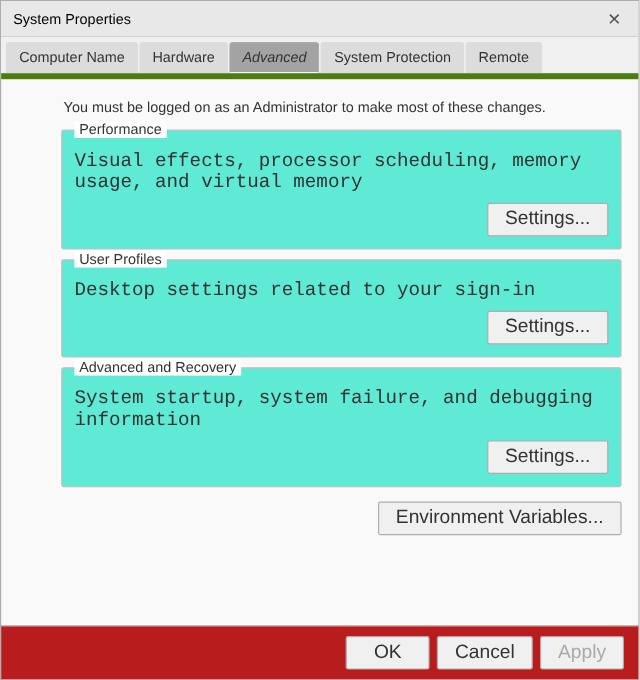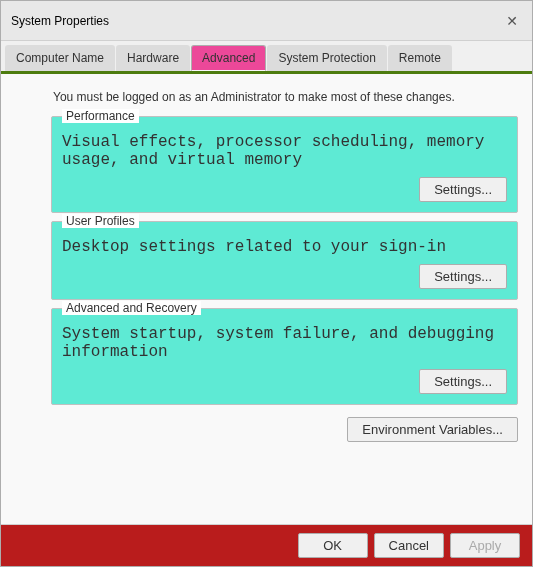--- a/index.html
+++ b/index.html
@@ -28,21 +28,21 @@
       flex-direction: column;
     }
 
     .title-bar {
       background: #e8e8e8;
       padding: 8px 10px;
       display: flex;
       align-items: center;
       justify-content: space-between;
       border-bottom: 1px solid #d0d0d0;
-      height: 40px;
+      height: 30px;
     }
 
     .title-bar-text {
       font-size: 12px;
       color: #000;
     }
 
     .close-btn {
       width: 20px;
       height: 20px;
@@ -51,43 +51,44 @@
       justify-content: center;
       cursor: pointer;
       font-size: 14px;
       color: #555;
     }
 
     .tab-bar {
       background: #f0f0f0;
       display: flex;
       align-items: flex-end;
-      border-bottom: 3px solid #4d7c0f;
+      border-bottom: 5px solid #4d7c0f;
       padding: 0 4px;
       padding-top: 4px;
     }
 
     .tab {
       padding: 5px 10px;
       font-size: 12px;
       cursor: pointer;
       border: 1px solid transparent;
       margin-right: 1px;
       background: #dcdcdc;
       color: #333;
       border-radius: 3px 3px 0 0;
       white-space: nowrap;
     }
 
     .tab.active {
-      background: #ec4899;
+      background: #a3a3a3;
       border: 1px solid #adadad;
       border-bottom: 1px solid #f9f9f9;
       font-weight: normal;
       z-index: 1;
+      font-style: italic;
     }
 
     .content {
       flex: 1;
       padding: 12px 14px;
       display: flex;
       flex-direction: column;
       gap: 8px;
       overflow: auto;
       margin-left: 36px;
@@ -126,21 +127,21 @@
     }
 
     .section-btn-row {
       display: flex;
       justify-content: flex-end;
       margin-top: 8px;
     }
 
     .win-btn {
       padding: 4px 14px;
-      font-size: 13px;
+      font-size: 16px;
       background: #f0f0f0;
       border: 1px solid #adadad;
       border-radius: 2px;
       cursor: pointer;
       color: #333;
       min-width: 80px;
     }
 
     .win-btn.disabled {
       color: #aaa;

